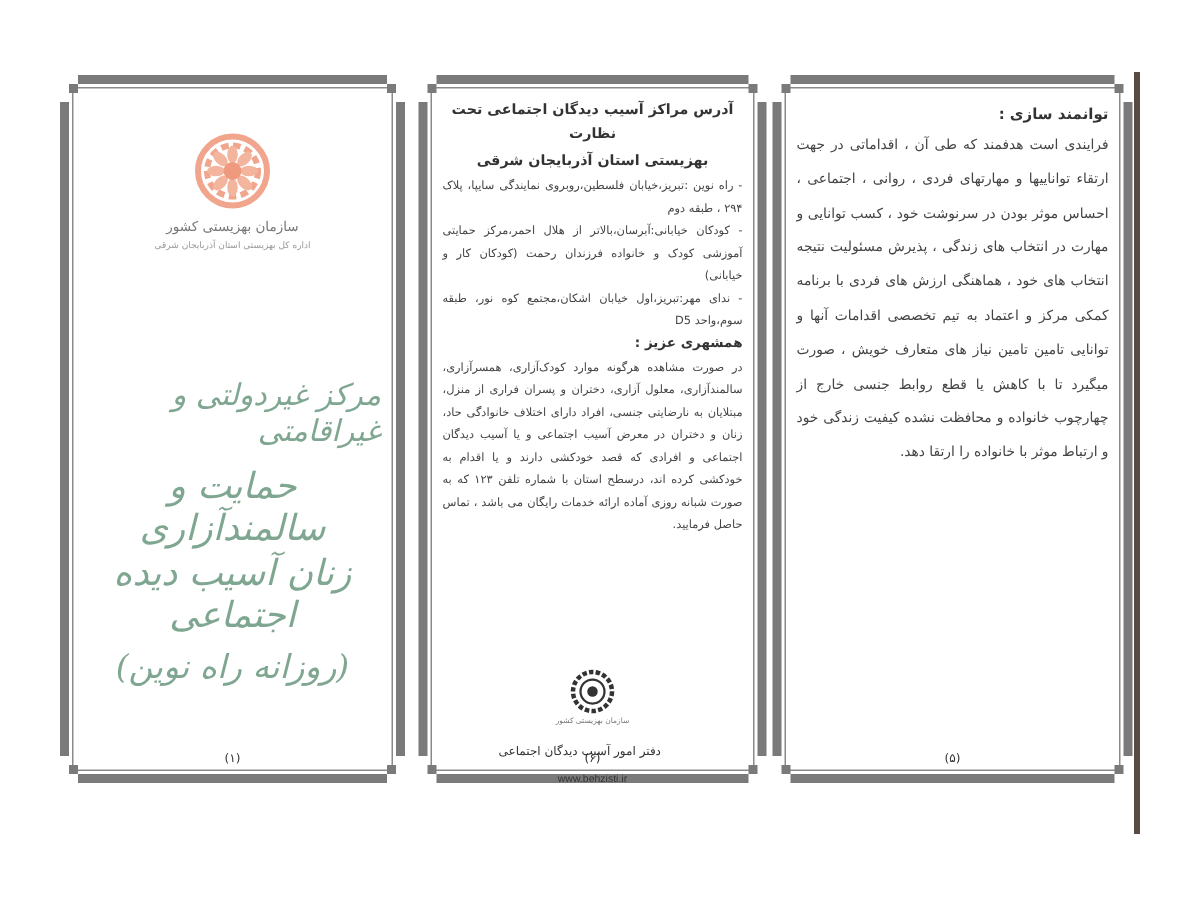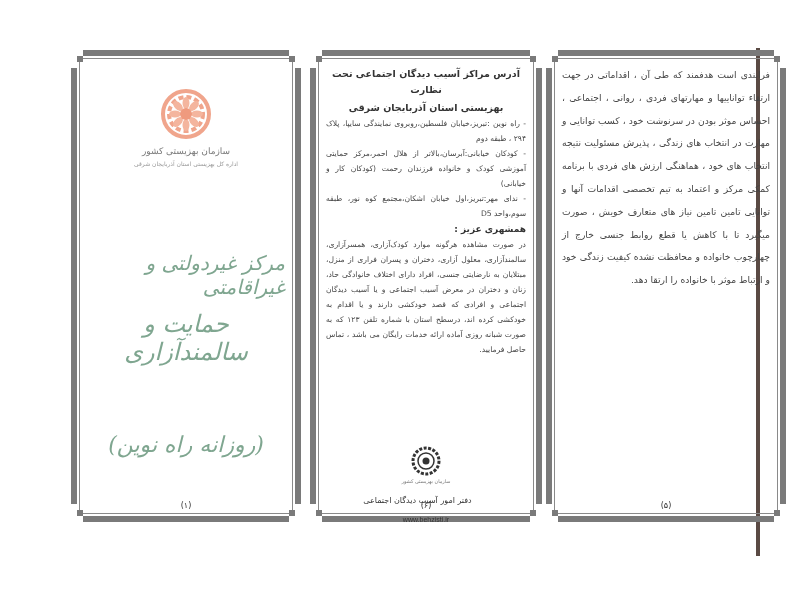--- a/index.html
+++ b/index.html
@@ -4,21 +4,21 @@
 <style>
   html, body { margin:0; padding:0; }
   body {
     width:792px; height:612px; background:#ffffff; position:relative; overflow:hidden;
     font-family:"DejaVu Sans", sans-serif;
   }
   .right-edge-line {
     position:absolute; left:756px; top:48px; width:4px; height:508px; background:#5a4a44;
   }
   .panel {
-    position:absolute; top:50px; height:472px; box-sizing:border-box;margin-left:31px;
+    position:absolute; top:50px; height:472px; box-sizing:border-box;
   }
   
   .frame-top, .frame-bottom {
     position:absolute; left:12px; right:12px; height:6px; background:#7a7a7a;
   }
   .frame-top { top:0; }
   .frame-bottom { bottom:0; }
   .frame-top::after, .frame-bottom::after {
     content:""; position:absolute; left:-4px; right:-4px; height:1px; background:#8a8a8a;
   }
@@ -109,20 +109,21 @@
         <ellipse cx="36" cy="36" rx="3.5" ry="6" transform="rotate(-45 36 36)"></ellipse>
         <ellipse cx="36" cy="20" rx="3.5" ry="6" transform="rotate(45 36 20)"></ellipse>
         <ellipse cx="20" cy="36" rx="3.5" ry="6" transform="rotate(45 20 36)"></ellipse>
       </g>
       <circle cx="28" cy="28" r="6" fill="#ef9a7e"></circle>
     </svg>
     <div class="org-name">سازمان بهزیستی کشور</div>
     <div class="org-sub">اداره کل بهزیستی استان آذربایجان شرقی</div>
     <div class="cover-title ct1">مرکز غیردولتی و غیراقامتی</div>
     <div class="cover-title ct2">حمایت و سالمندآزاری</div>
+    <div class="cover-title ct3">زنان آسیب دیده اجتماعی</div>
     <div class="cover-title ct4">(روزانه راه نوین)</div>
   </div>
   <div class="page-num">(۱)</div>
 </div>
 
 <div class="panel" id="panel-addr">
   <div class="frame-top"></div>
   <div class="frame-bottom"></div>
   <div class="frame-left"></div>
   <div class="frame-right"></div>
@@ -153,16 +154,17 @@
 <div class="panel" id="panel-empower">
   <div class="frame-top"></div>
   <div class="frame-bottom"></div>
   <div class="frame-left"></div>
   <div class="frame-right"></div>
   <div class="corner c-tl"></div>
   <div class="corner c-tr"></div>
   <div class="corner c-bl"></div>
   <div class="corner c-br"></div>
   <div class="content">
+    <div class="emp-title">توانمند سازی :</div>
     <div class="emp-body">فرایندی است هدفمند که طی آن ، اقداماتی در جهت ارتقاء تواناییها و مهارتهای فردی ، روانی ، اجتماعی ، احساس موثر بودن در سرنوشت خود ، کسب توانایی و مهارت در انتخاب های زندگی ، پذیرش مسئولیت نتیجه انتخاب های خود ، هماهنگی ارزش های فردی با برنامه کمکی مرکز و اعتماد به تیم تخصصی اقدامات آنها و توانایی تامین تامین نیاز های متعارف خویش ، صورت میگیرد تا با کاهش یا قطع روابط جنسی خارج از چهارچوب خانواده و محافظت نشده کیفیت زندگی خود و ارتباط موثر با خانواده را ارتقا دهد.</div>
   </div>
   <div class="page-num">(۵)</div>
 </div>
 
 </body></html>

